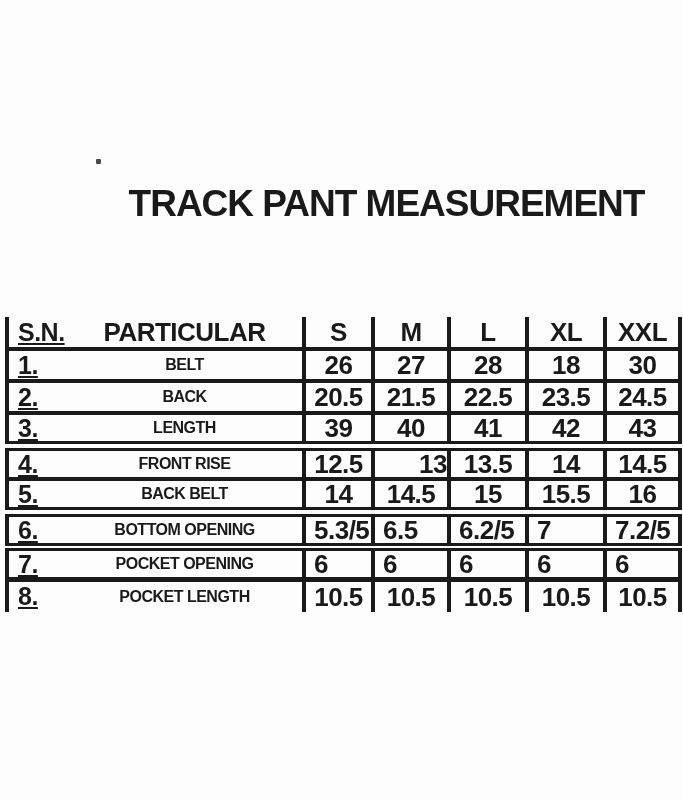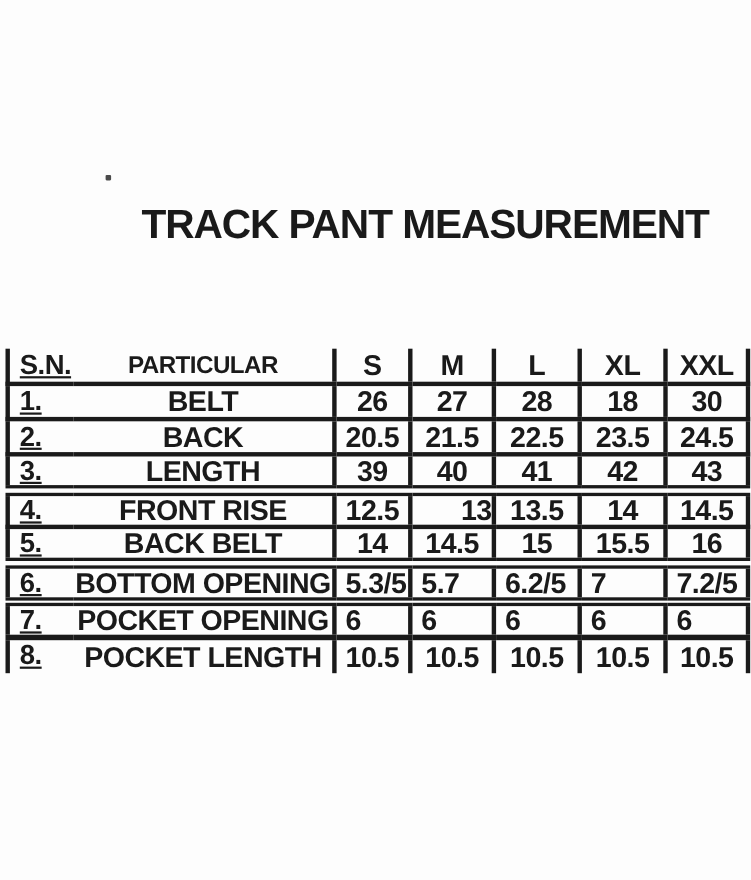--- a/index.html
+++ b/index.html
@@ -50,22 +50,22 @@
   .meas tbody tr:nth-child(6) td { border-bottom:8px double var(--ink); }
   .meas tbody tr:nth-child(7) td { border-bottom:5px solid var(--ink); }
   .meas tbody tr:nth-child(8) td { border-bottom:none; }
 
   
   .meas th:first-child, .meas td:first-child { border-left:4px solid var(--ink);text-decoration:underline; }
   .meas th:nth-child(n+3), .meas td:nth-child(n+3) { border-left:4px solid var(--ink); }
   .meas th:last-child, .meas td:last-child { border-right:4px solid var(--ink); }
 
   .meas th.sn, .meas td.sn { text-align:left; padding-left:9px; font-size:25px; }
-  .meas th.part { font-size:22px; }
-  .meas td.part { font-size:26px; }
+  .meas th.part { font-size:26px; }
+  .meas td.part { font-size:16px; }
 
   
   .meas tbody tr:nth-child(4) td:nth-child(4) { text-align:right; padding-left:8px; }
   .meas tbody tr:nth-child(6) td.val,
   .meas tbody tr:nth-child(7) td.val { text-align:left; padding-left:8px; }
 </style>
 </head>
 <body>
 
 <div class="page">
@@ -138,21 +138,21 @@
         <td class="val">14</td>
         <td class="val">14.5</td>
         <td class="val">15</td>
         <td class="val">15.5</td>
         <td class="val">16</td>
       </tr>
       <tr>
         <td class="sn">6.</td>
         <td class="part">BOTTOM OPENING</td>
         <td class="val">5.3/5</td>
-        <td class="val">5.7</td>
+        <td class="val">6.5</td>
         <td class="val">6.2/5</td>
         <td class="val">7</td>
         <td class="val">7.2/5</td>
       </tr>
       <tr>
         <td class="sn">7.</td>
         <td class="part">POCKET OPENING</td>
         <td class="val">6</td>
         <td class="val">6</td>
         <td class="val">6</td>

